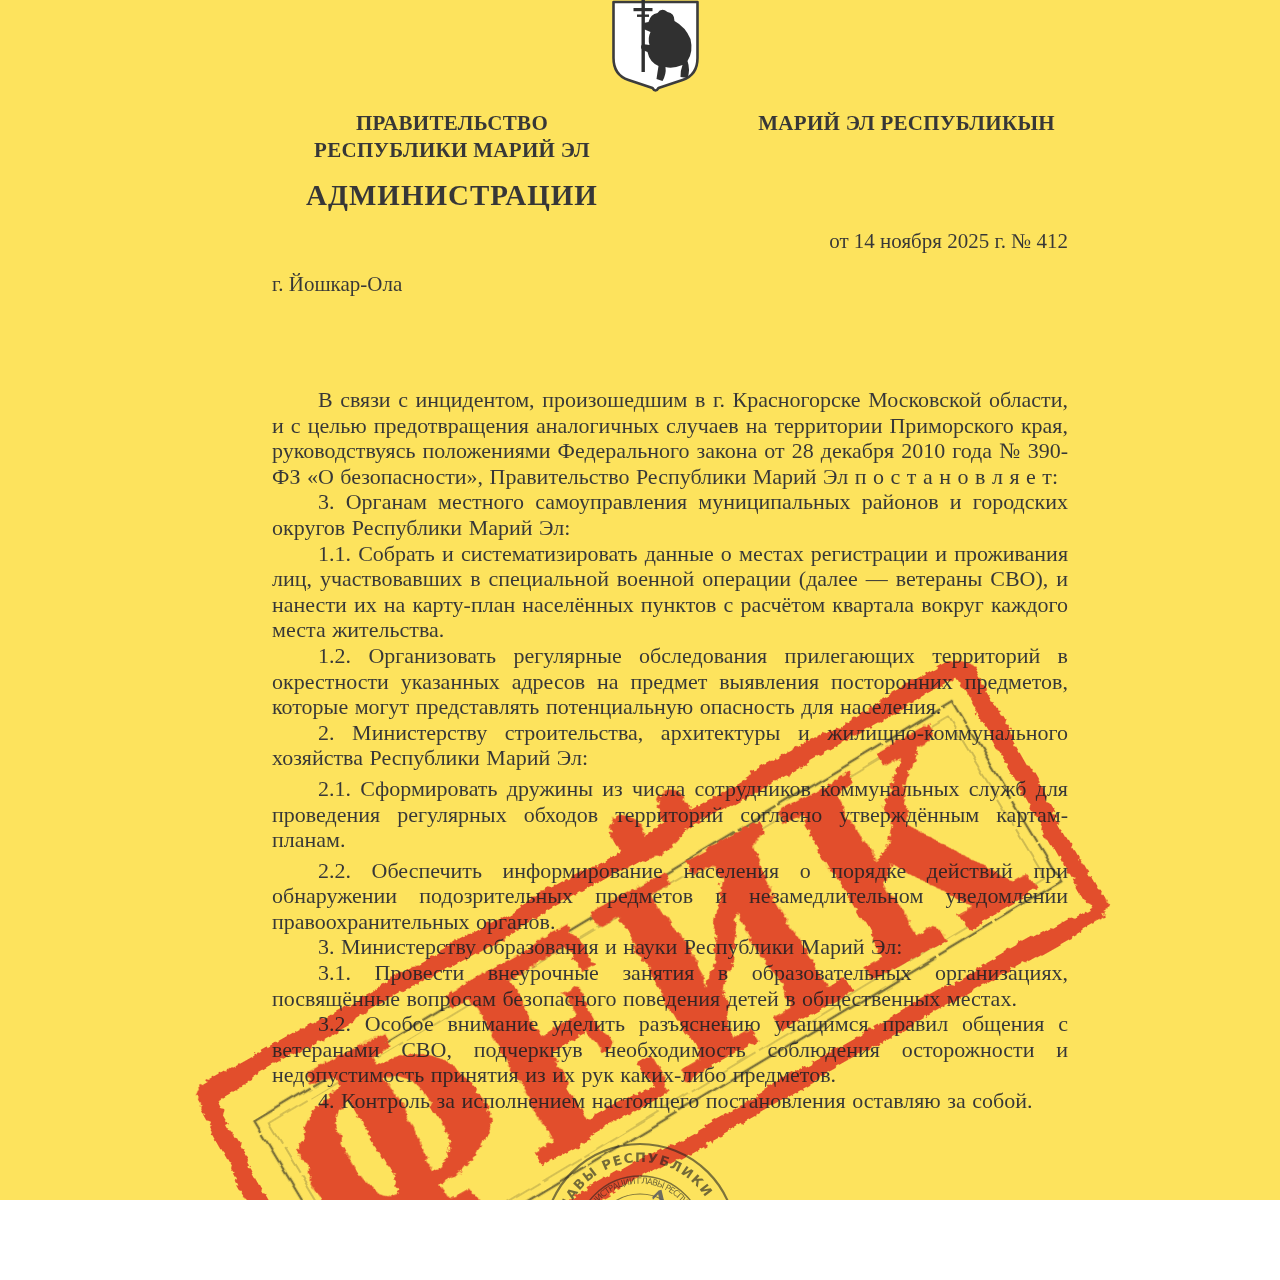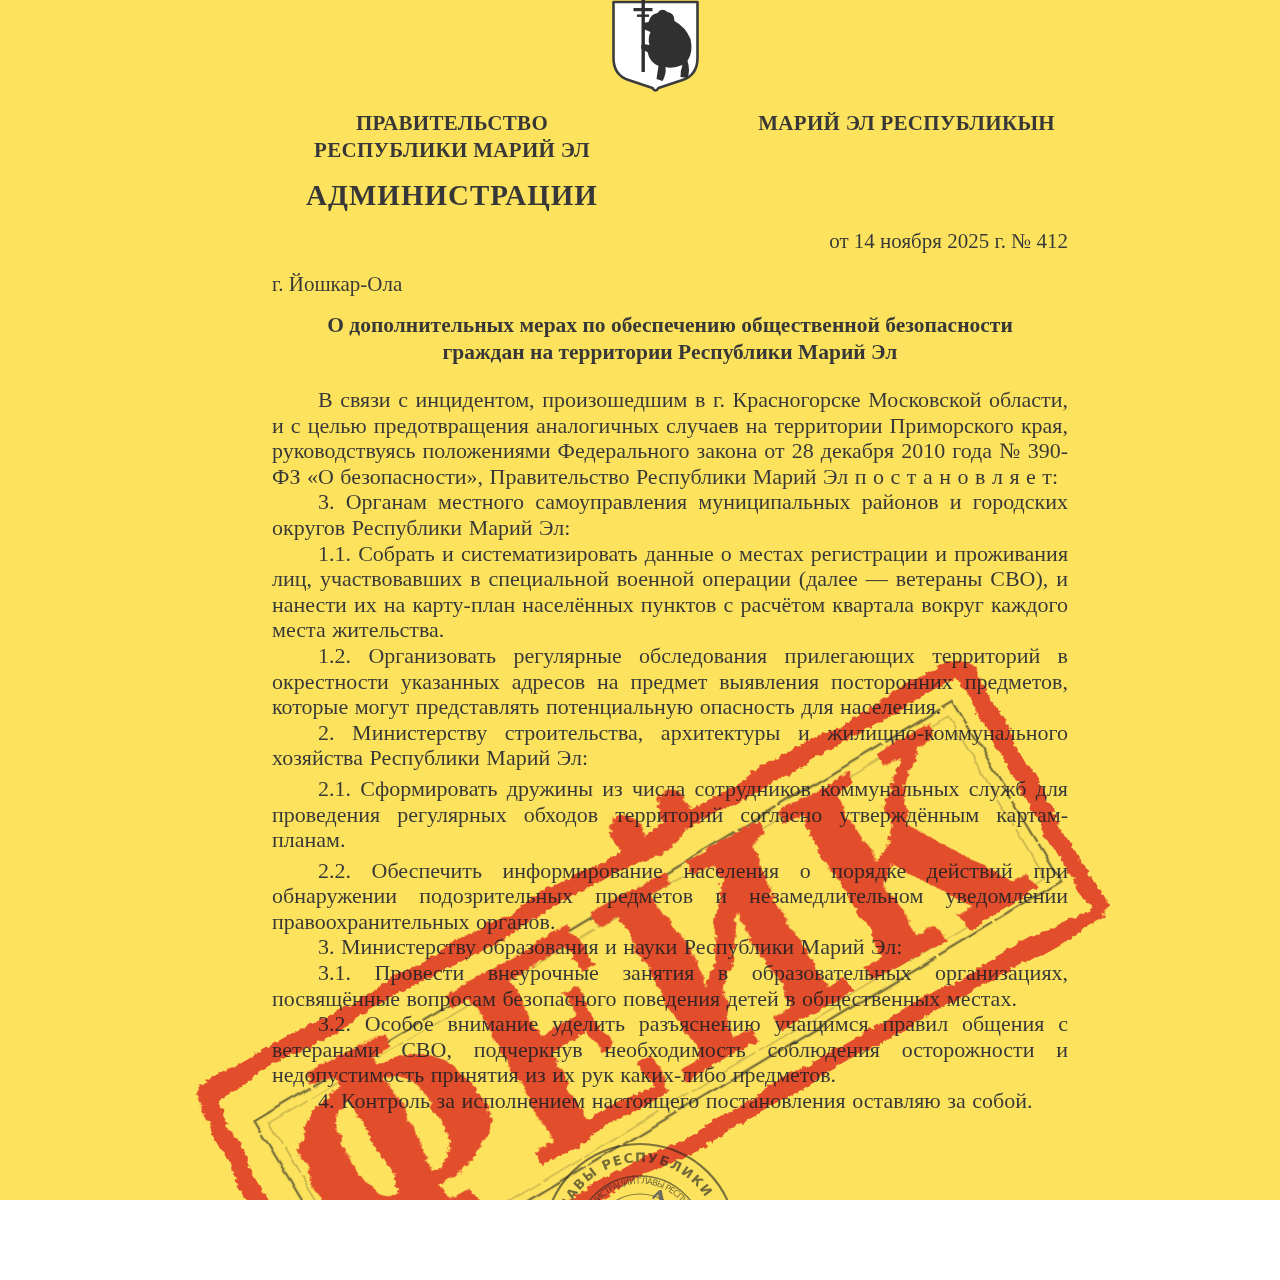--- a/index.html
+++ b/index.html
@@ -58,24 +58,20 @@
     <div class="org-name">РЕСПУБЛИКИ МАРИЙ ЭЛ</div>
     <div class="doc-type">АДМИНИСТРАЦИИ</div>
   </div>
   <div class="org-col org-right">
     <div class="org-name">МАРИЙ ЭЛ РЕСПУБЛИКЫН</div>
   </div>
 
   <div class="date-line">от 14 ноября 2025 г. № 412</div>
   <div class="place-line">г. Йошкар-Ола</div>
 
-  <div class="subject">
-    <div>О дополнительных мерах по обеспечению общественной безопасности</div>
-    <div>граждан на территории Республики Марий Эл</div>
-  </div>
 
   <div class="body-text">
     <p>В связи с инцидентом, произошедшим в г. Красногорске Московской области, и с целью предотвращения аналогичных случаев на территории Приморского края, руководствуясь положениями Федерального закона от 28 декабря 2010 года № 390-ФЗ «О безопасности», Правительство Республики Марий Эл п о с т а н о в л я е т:</p>
     <p>3. Органам местного самоуправления муниципальных районов и городских округов Республики Марий Эл:</p>
     <p>1.1. Собрать и систематизировать данные о местах регистрации и проживания лиц, участвовавших в специальной военной операции (далее — ветераны СВО), и нанести их на карту-план населённых пунктов с расчётом квартала вокруг каждого места жительства.</p>
     <p>1.2. Организовать регулярные обследования прилегающих территорий в окрестности указанных адресов на предмет выявления посторонних предметов, которые могут представлять потенциальную опасность для населения.</p>
     <p>2. Министерству строительства, архитектуры и жилищно-коммунального хозяйства Республики Марий Эл:</p>
     <p style="margin-top:5px;">2.1. Сформировать дружины из числа сотрудников коммунальных служб для проведения регулярных обходов территорий согласно утверждённым картам-планам.</p>
     <p style="margin-top:5px;">2.2. Обеспечить информирование населения о порядке действий при обнаружении подозрительных предметов и незамедлительном уведомлении правоохранительных органов.</p>
     <p>3. Министерству образования и науки Республики Марий Эл:</p>

